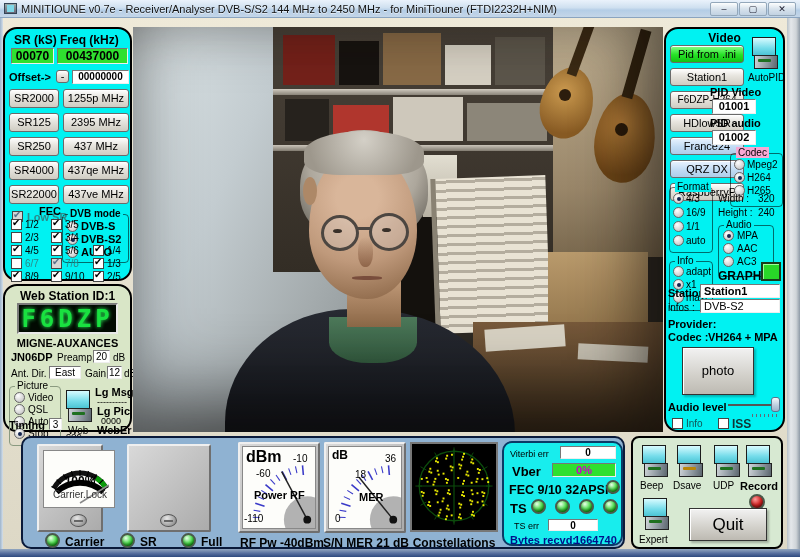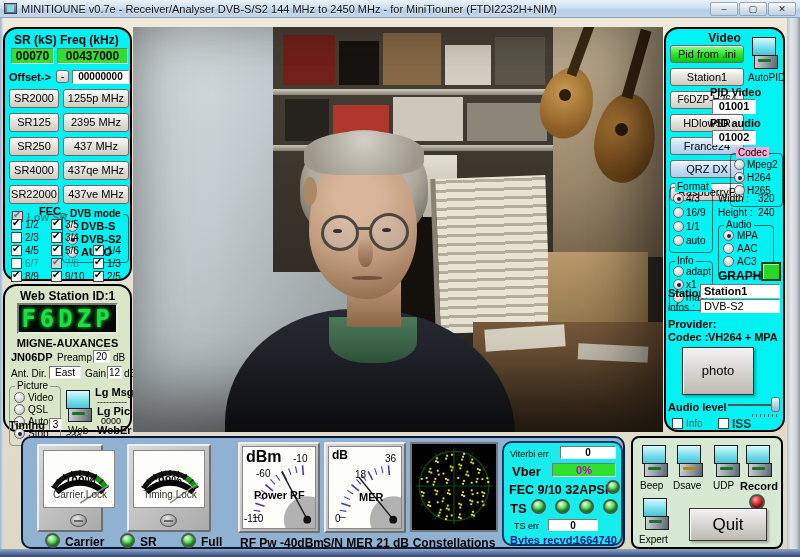--- a/index.html
+++ b/index.html
@@ -352,28 +352,20 @@
           <use href="#gface"></use>
           <line x1="36" y1="52" x2="64.8" y2="34" stroke="#8a8a8a" stroke-width="1.5"></line>
         </svg>
         <div class="lbl" style="left:0;top:23px;width:72px;text-align:center;font-size:12px;">100%</div>
         <div class="lbl n" style="left:0;top:38px;width:72px;text-align:center;color:#333;">Carrier.Lock</div>
       </div>
       <div class="knob" style="left:31px;top:68px;"></div>
     </div>
 
     <div class="meterframe" style="left:104px;top:6px;width:84px;height:88px;">
-      <div class="meterface" style="left:4px;top:4px;width:72px;height:58px;">
-        <svg width="72" height="58" viewBox="0 0 72 58">
-          <use href="#gface"></use>
-          <line x1="36" y1="52" x2="63.7" y2="32.3" stroke="#8a8a8a" stroke-width="1.5"></line>
-        </svg>
-        <div class="lbl" style="left:0;top:23px;width:72px;text-align:center;font-size:12px;">98%</div>
-        <div class="lbl n" style="left:0;top:38px;width:72px;text-align:center;color:#333;">Timing.Lock</div>
-      </div>
       <div class="knob" style="left:31px;top:68px;"></div>
     </div>
 
     <span class="led" style="left:22px;top:95px;width:15px;height:15px;"></span>
     <div class="lbl" style="left:42px;top:97px;font-size:12px;">Carrier</div>
     <span class="led" style="left:97px;top:95px;width:15px;height:15px;"></span>
     <div class="lbl" style="left:117px;top:97px;font-size:12px;">SR</div>
     <span class="led" style="left:158px;top:95px;width:15px;height:15px;"></span>
     <div class="lbl" style="left:178px;top:97px;font-size:12px;">Full</div>
 

